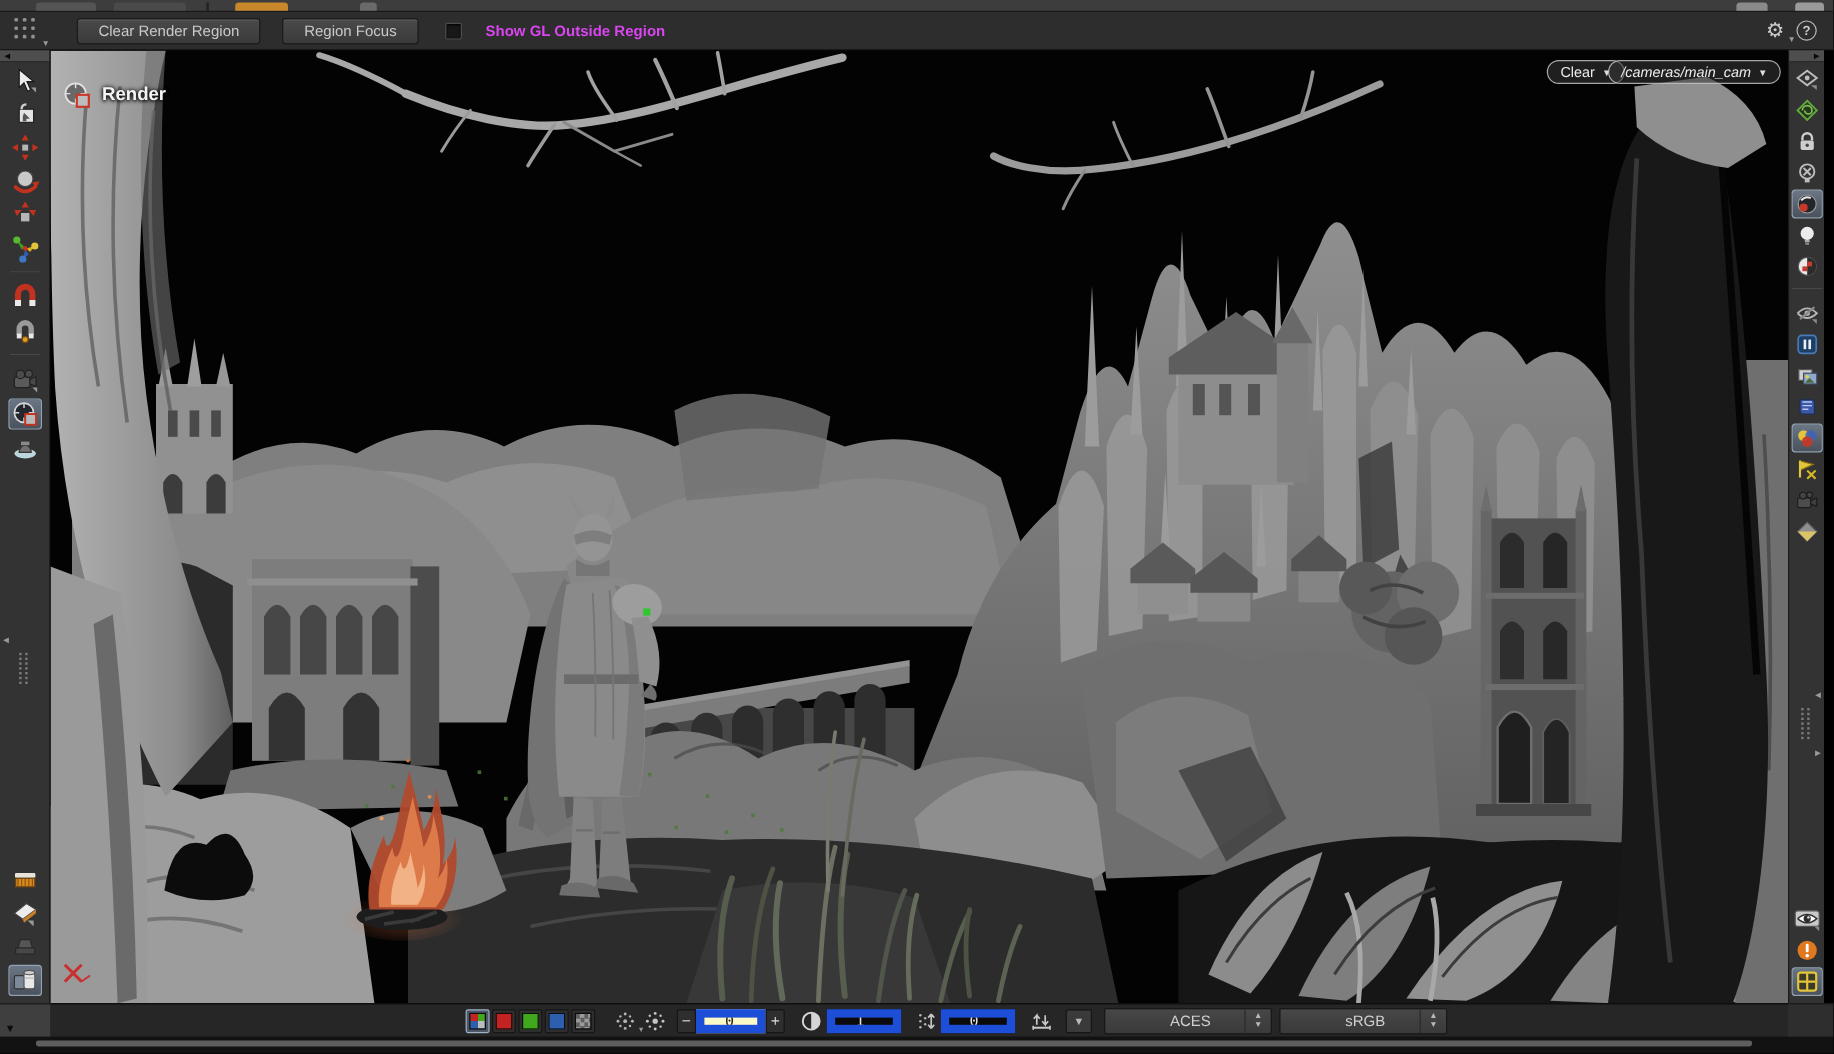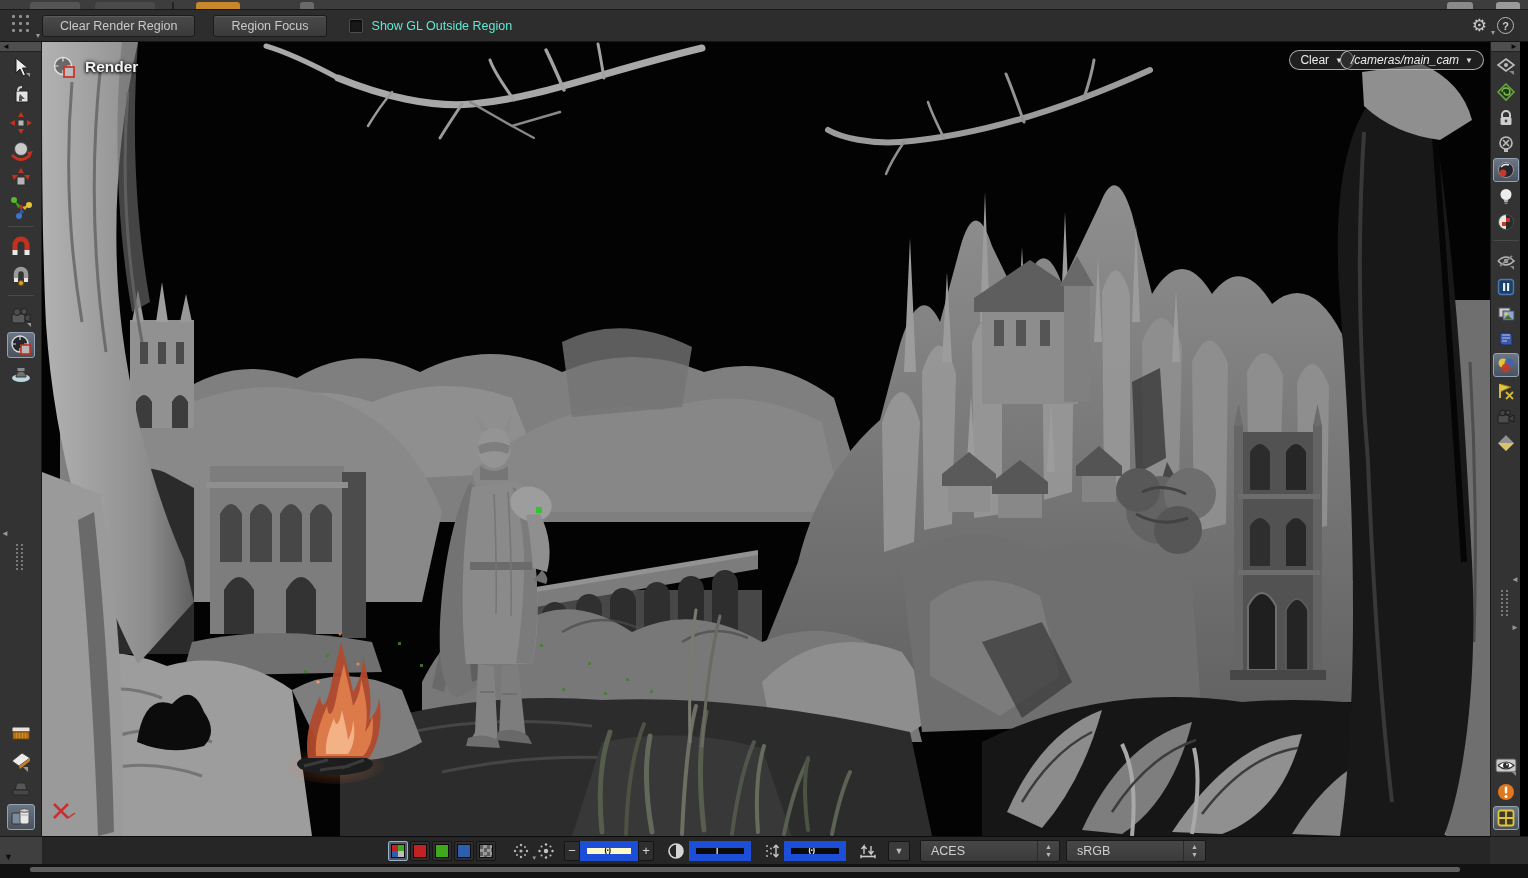--- a/index.html
+++ b/index.html
@@ -8,25 +8,25 @@
 
   
   .top-strip { position:absolute; left:0; top:0; width:1528px; height:10px; background:#3d3d3d; border-bottom:1px solid #191919; overflow:hidden; }
   .top-strip .frag { position:absolute; top:2px; height:10px; border-radius:3px; }
 
   
   .main-toolbar { position:absolute; left:0; top:10px; width:1528px; height:32px; background:#2d2d2d; border-bottom:1px solid #141414; display:flex; align-items:center; }
   .grip { width:30px; height:24px; margin-left:12px; position:relative; display:grid; grid-template-columns:repeat(3,7px); grid-template-rows:repeat(3,7px); justify-content:start; align-content:center; }
   .grip i { width:3px; height:3px; background:#8f8f8f; border-radius:1px; }
   .grip .dd { position:absolute; right:2px; bottom:-2px; color:#999; font-size:8px; }
-  .tb-btn { height:22px; padding:0 17px; background:linear-gradient(#4a4a4a,#3a3a3a); border:1px solid #1b1b1b; box-shadow:inset 0 1px 0 #5c5c5c; border-radius:3px; color:#c9c9c9; font-size:12.5px; display:flex; align-items:center; cursor:default; }
+  .tb-btn { height:22px; padding:0 17px; margin-left:22px; background:linear-gradient(#4a4a4a,#3a3a3a); border:1px solid #1b1b1b; box-shadow:inset 0 1px 0 #5c5c5c; border-radius:3px; color:#c9c9c9; font-size:12.5px; display:flex; align-items:center; cursor:default; }
   .tb-btn.second { margin-left:18px; }
   .chk-wrap { display:flex; align-items:center; margin-left:22px; }
   .chk { width:14px; height:14px; background:#181818; border:1px solid #4c4c4c; box-shadow:inset 0 1px 2px #000; border-radius:2px; }
-  .chk-label { margin-left:9px; font-size:12.5px; font-weight:400; color:#5eead4; }
+  .chk-label { margin-left:20px; font-size:12.5px; font-weight:700; color:#d946ef; }
   .tb-spacer { flex:1; }
   .gear { color:#c9c9c9; font-size:17px; line-height:1; position:relative; margin-right:10px; }
   .gear .dd { position:absolute; right:-8px; bottom:-3px; font-size:8px; color:#999; }
   .help { width:17px; height:17px; border:1.5px solid #b9b9b9; border-radius:50%; color:#c9c9c9; font-size:11px; font-weight:700; display:flex; align-items:center; justify-content:center; margin-right:14px; }
 
   
   .content { position:absolute; left:0; top:42px; width:1528px; height:794px; display:flex; }
 
   
   .ltb { width:42px; height:794px; background:#333; border-right:1px solid #1a1a1a; display:flex; flex-direction:column; align-items:center; position:relative; }
@@ -40,21 +40,21 @@
   .tdiv { width:26px; height:1px; background:#242424; border-bottom:1px solid #484848; margin:6px 0; }
   .tspacer { flex:1; }
   .gripdots { display:grid; grid-template-columns:repeat(2,5px); grid-template-rows:repeat(7,4px); margin:4px 0; }
   .gripdots i { width:2px; height:2px; background:#7a7a7a; }
   .side-arrow { color:#9a9a9a; font-size:8px; line-height:1; margin:2px 0; }
   .ltb-bottom-pad { height:6px; }
 
   
   .viewport { position:relative; width:1448px; height:794px; background:#000; overflow:hidden; }
   .viewport svg.scene { position:absolute; left:0; top:0; }
-  .render-label { position:absolute; left:10px; top:13px; display:flex; align-items:center; z-index:5; }
+  .render-label { position:absolute; left:10px; top:25px; display:flex; align-items:center; z-index:5; }
   .render-label .txt { margin-left:9px; color:#f4f4f4; font-size:15.5px; font-weight:700; text-shadow:0 1px 3px #000,0 0 4px #000; }
   .cam-pill { position:absolute; top:8px; height:20px; padding:0 10px; border:1px solid rgba(215,215,215,.75); border-radius:10px; background:rgba(55,55,55,.55); color:#ececec; font-size:12px; display:flex; align-items:center; z-index:5; }
   .cam-pill .dd { font-size:8px; margin-left:6px; color:#ddd; }
   .pill-persp { right:136px; }
   .pill-cam { right:6px;font-style:italic; }
 
   
   .bottom-bar { position:absolute; left:0; top:836px; width:1528px; height:28px; display:flex; }
   .bb-left { width:42px; height:28px; background:#3f3f3f; border-top:1px solid #191919; position:relative; }
   .bb-left .dd { position:absolute; left:4px; bottom:2px; color:#0c0c0c; font-size:9px; }
@@ -67,21 +67,21 @@
   .sw-alpha { background:repeating-conic-gradient(#9a9a9a 0 25%,#5e5e5e 0 50%) 0 0/7px 7px; }
   .sw-rgba { background:conic-gradient(from 0deg at 50% 50%, #3fa81c 0 25%, #bdbdbd 25% 50%, #2d5fae 50% 75%, #c32222 75%); }
   .bbicon { color:#b5b5b5; font-size:13px; display:flex; align-items:center; justify-content:center; position:relative; }
   .bbicon .dd { font-size:7px; color:#999; position:absolute; right:-2px; bottom:-2px; }
   .stepbtn { width:16px; height:20px; background:#2e2e2e; border:1px solid #151515; color:#d8d8d8; font-size:13px; display:flex; align-items:center; justify-content:center; }
   .numfield { height:20px; border:7px solid #1d4ed8; background:#0a0a0a; color:#e4e4e4; font-family:"DejaVu Sans Mono",monospace; font-size:12.5px; padding:0 17px; }
   .numfield.exposure { width:58px; background:#fcf9c8; color:#1a1a1a; }
   .numfield.g { width:62px; }
   .dropbtn { width:22px; height:20px; background:#3a3a3a; border:1px solid #151515; color:#b9b9b9; font-size:9px; display:flex; align-items:center; justify-content:center; border-radius:2px; }
   .selectbox { height:22px; width:140px; background:linear-gradient(#474747,#3a3a3a); border:1px solid #181818; border-radius:2px; display:flex; align-items:center; color:#cfcfcf; font-size:12.5px; }
-  .selectbox .lbl { flex:1; padding-left:10px; }
+  .selectbox .lbl { flex:1; padding-left:10px;margin-left:44px; }
   .spinner { width:22px; height:100%; border-left:1px solid #2a2a2a; display:flex; flex-direction:column; align-items:center; justify-content:center; color:#b9b9b9; font-size:7px; line-height:1.1; }
 
   
   .bottom-strip { position:absolute; left:0; top:864px; width:1528px; height:14px; background:#121212; }
   .hscroll { position:absolute; left:30px; top:3px; width:1430px; height:5px; background:#5e5e5e; border-radius:2px; }
 </style>
 </head>
 <body>
 
 <div id="app">

